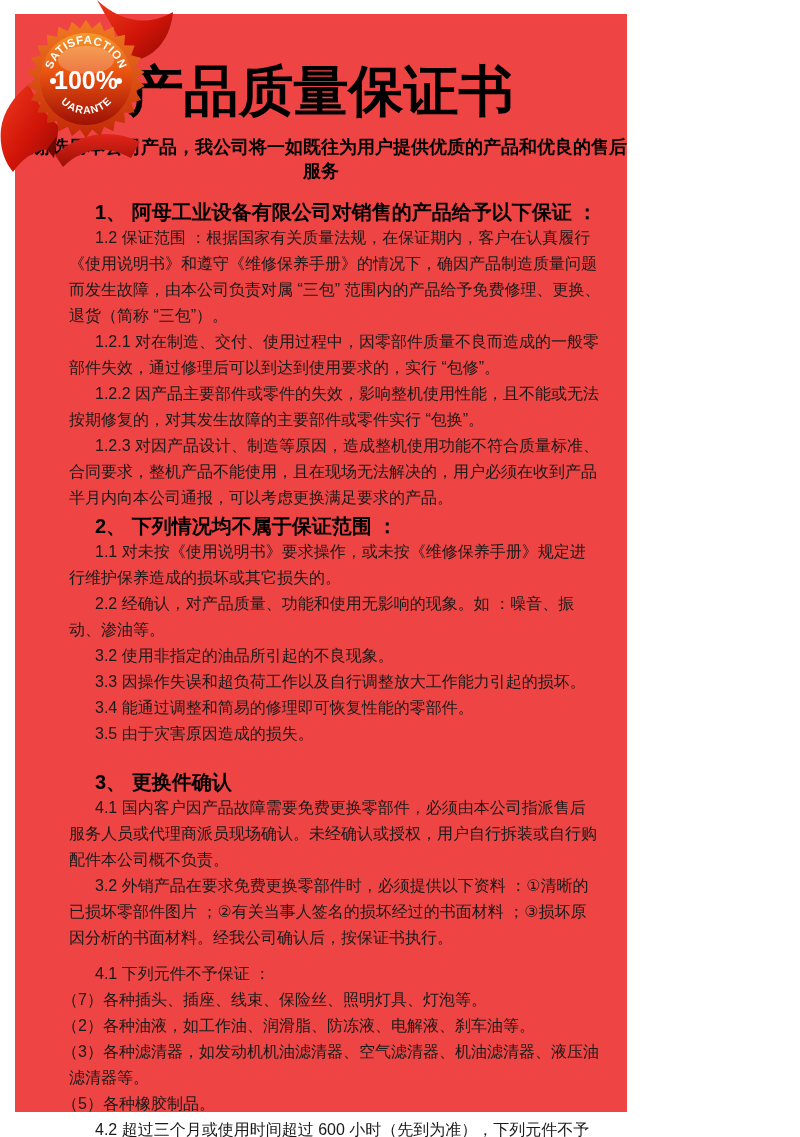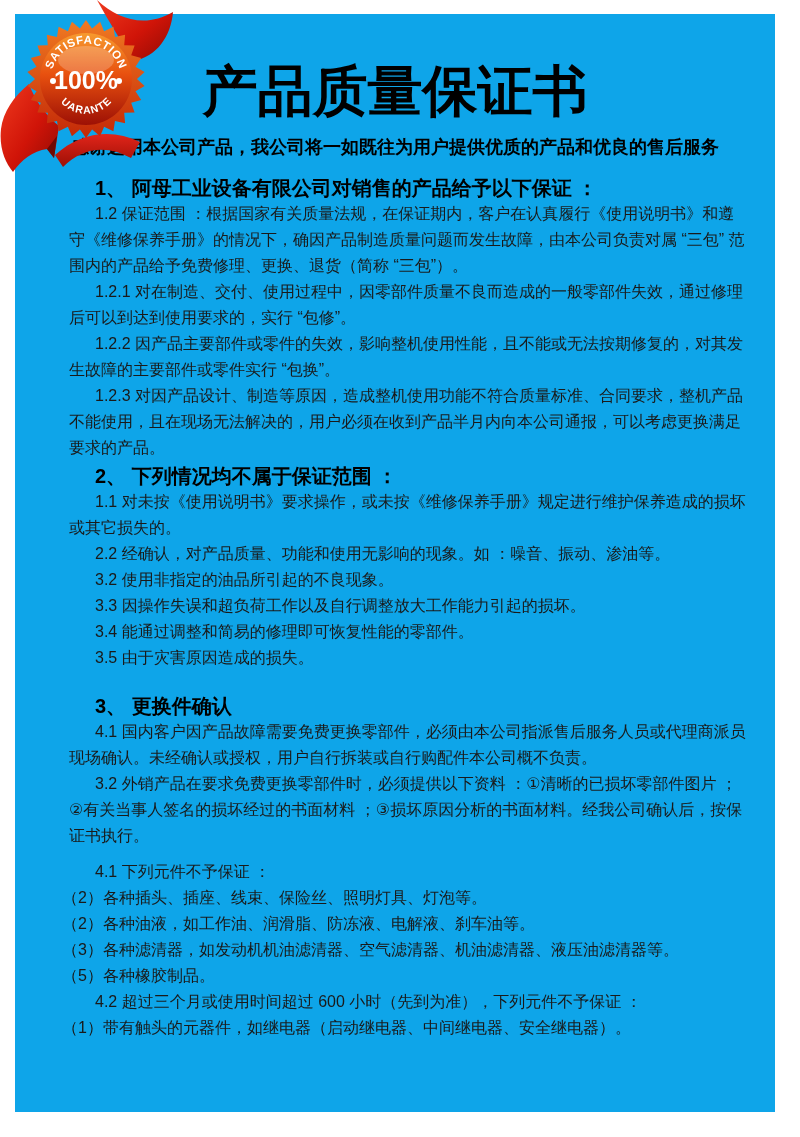--- a/index.html
+++ b/index.html
@@ -5,22 +5,22 @@
   html,body{margin:0;padding:0;}
   body{
     width:800px;height:1137px;
     background:#ffffff;
     font-family:"Liberation Sans","DejaVu Sans",sans-serif;
     position:relative;overflow:hidden;
   }
   .page{position:relative;width:800px;height:1137px;}
   .panel{
     position:absolute;left:15px;top:14px;
-    width:760px;height:1098px;
-    background:#0ea5e9;
+    width:612px;height:1098px;
+    background:#ef4444;
     box-sizing:border-box;
   }
   .doc-title{
     margin:0;padding:48px 0 0 0;
     text-align:center;
     font-size:55px;line-height:58px;
     font-weight:bold;color:#000;
     letter-spacing:0px;
   }
   .doc-subtitle{
@@ -85,21 +85,21 @@
       </div>
 
       <div class="section s3">
         <h2>3、 更换件确认</h2>
         <p>4.1 国内客户因产品故障需要免费更换零部件，必须由本公司指派售后服务人员或代理商派员现场确认。未经确认或授权，用户自行拆装或自行购配件本公司概不负责。</p>
         <p>3.2 外销产品在要求免费更换零部件时，必须提供以下资料 ：①清晰的已损坏零部件图片 ；②有关当事人签名的损坏经过的书面材料 ；③损坏原因分析的书面材料。经我公司确认后，按保证书执行。</p>
       </div>
 
       <div class="section s4">
         <p>4.1 下列元件不予保证 ：</p>
-        <p class="hang">（2）各种插头、插座、线束、保险丝、照明灯具、灯泡等。</p>
+        <p class="hang">（7）各种插头、插座、线束、保险丝、照明灯具、灯泡等。</p>
         <p class="hang">（2）各种油液，如工作油、润滑脂、防冻液、电解液、刹车油等。</p>
         <p class="hang">（3）各种滤清器，如发动机机油滤清器、空气滤清器、机油滤清器、液压油滤清器等。</p>
         <p class="hang">（5）各种橡胶制品。</p>
         <p>4.2 超过三个月或使用时间超过 600 小时（先到为准），下列元件不予保证 ：</p>
         <p class="hang">（1）带有触头的元器件，如继电器（启动继电器、中间继电器、安全继电器）。</p>
 
       </div>
 
     </div>
   </div>

